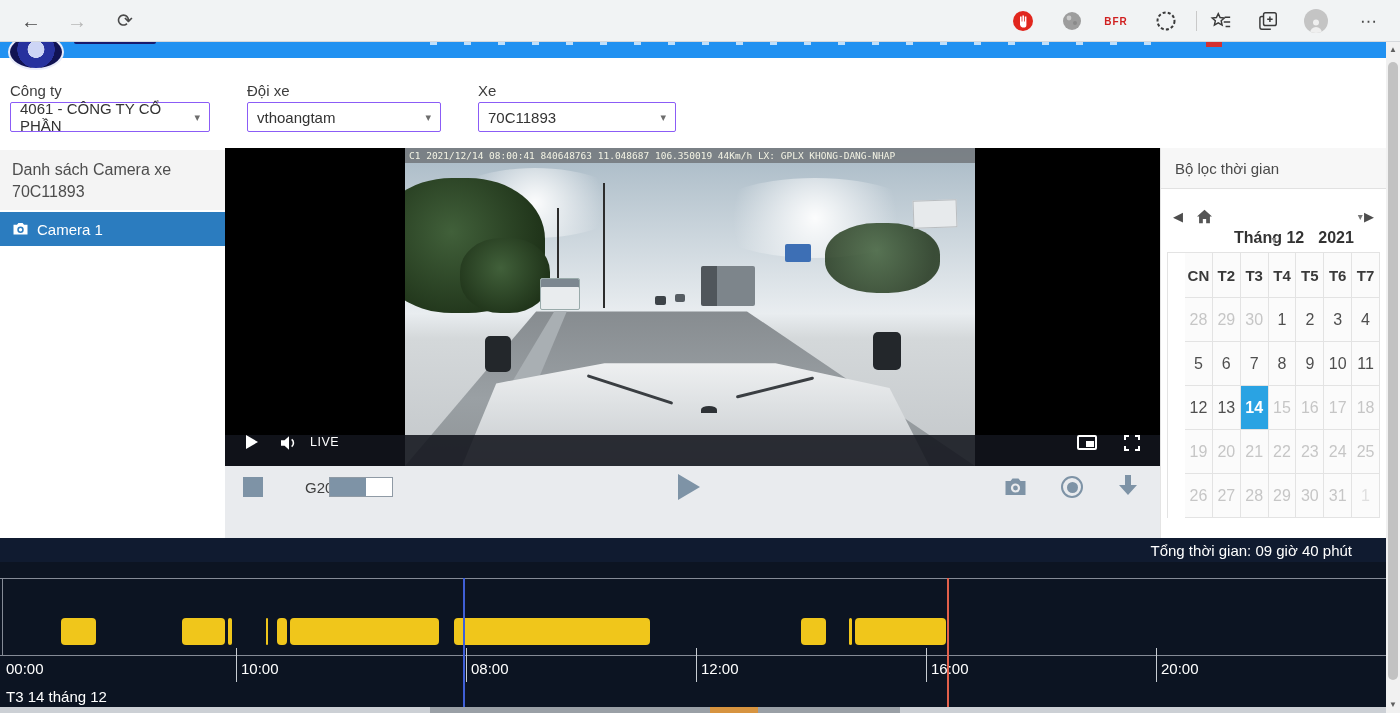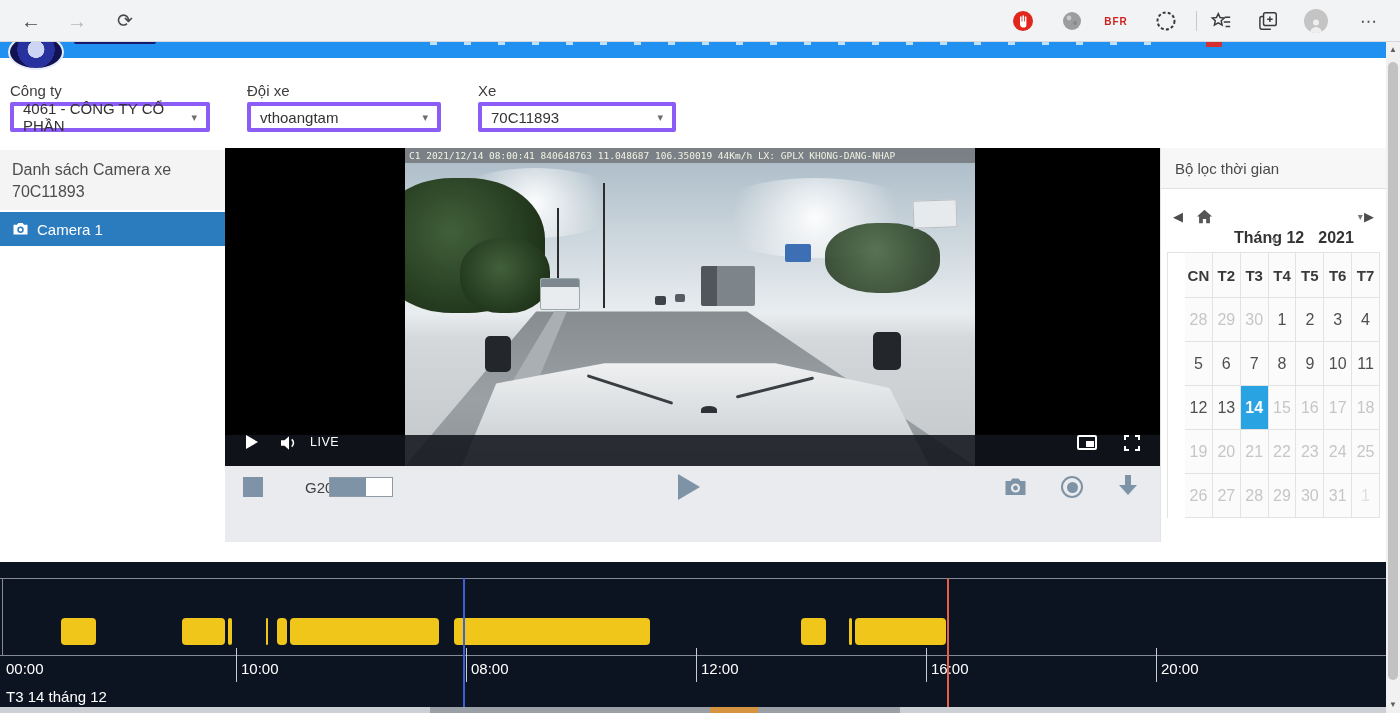--- a/index.html
+++ b/index.html
@@ -27,21 +27,21 @@
   .nav-specks { left:430px; top:42px; width:740px; height:3px; z-index:21; opacity:.8;
     background:repeating-linear-gradient(90deg, rgba(255,255,255,.9) 0 7px, transparent 7px 34px); }
   .logo { left:8px; top:34px; width:56px; height:36px; border-radius:50%; z-index:25;
     background:radial-gradient(circle at 50% 42%, #cdd5f5 0 26%, #27329e 27% 58%, #111353 59%);
     border:2px solid #e9ecfa; }
   .logo-dash { left:74px; top:39px; width:82px; height:5px; background:#171a6d; border-radius:2px; z-index:25; }
   .nav-red-frag { left:1206px; top:42px; width:16px; height:5px; background:#d53030; z-index:26; }
 
   
   .f-label { font-size:15px; color:#3d3d3d; }
-  .f-select { height:30px; background:#fff; border:4px solid #8b5cf6; border-radius:2px; display:flex; align-items:center; padding:0 9px; font-size:15px; color:#333; cursor:pointer; }
+  .f-select { height:30px; background:#fff; border:1px solid #8b5cf6; border-radius:2px; display:flex; align-items:center; padding:0 9px; font-size:15px; color:#333; cursor:pointer; }
   .f-select .caret { margin-left:auto; color:#6d6d6d; font-size:11px; }
 
   
   .cam-head { left:0; top:150px; width:225px; height:60px; background:#f4f4f4; padding:9px 12px; font-size:16px; color:#4d4d4d; line-height:22px; }
   .cam-row { left:0; width:225px; height:34px; display:flex; align-items:center; padding-left:12px; cursor:pointer; font-size:15px; }
   .cam-row.sel { background:#2b7cbf; color:#fff; }
   .cam-row.unsel { background:#fff; color:#2b2b2b; }
   .cam-row svg { margin-right:8px; }
 
   
@@ -320,20 +320,23 @@
         <div class="cal-cell day muted">26</div>
         <div class="cal-cell day muted">27</div>
         <div class="cal-cell day muted">28</div>
         <div class="cal-cell day muted">29</div>
         <div class="cal-cell day muted">30</div>
         <div class="cal-cell day muted">31</div>
         <div class="cal-cell day faint">1</div>
       </div>
   </div>
 
+  <div class="abs total-bar">
+    <span>Tổng thời gian: 09 giờ 40 phút</span>
+  </div>
 
   <div class="abs tl">
     <div class="tl-topline" style="position:absolute;"></div>
     <div class="tl-leftline" style="position:absolute;"></div>
     <div class="tl-axis" style="position:absolute;"></div>
     <div class="tl-line" style="left: 463.1px; background: rgb(63, 95, 214);"></div>
     <div class="tl-line" style="left: 947.1px; background: rgb(226, 96, 75);"></div>
     <div class="tl-date">T3 14 tháng 12</div>
   <div class="tl-seg" style="left: 60.6px; width: 35.5px; background: rgb(240, 198, 27);"></div>
       <div class="tl-seg" style="left: 182.3px; width: 43.1px; background: rgb(240, 198, 27);"></div>

